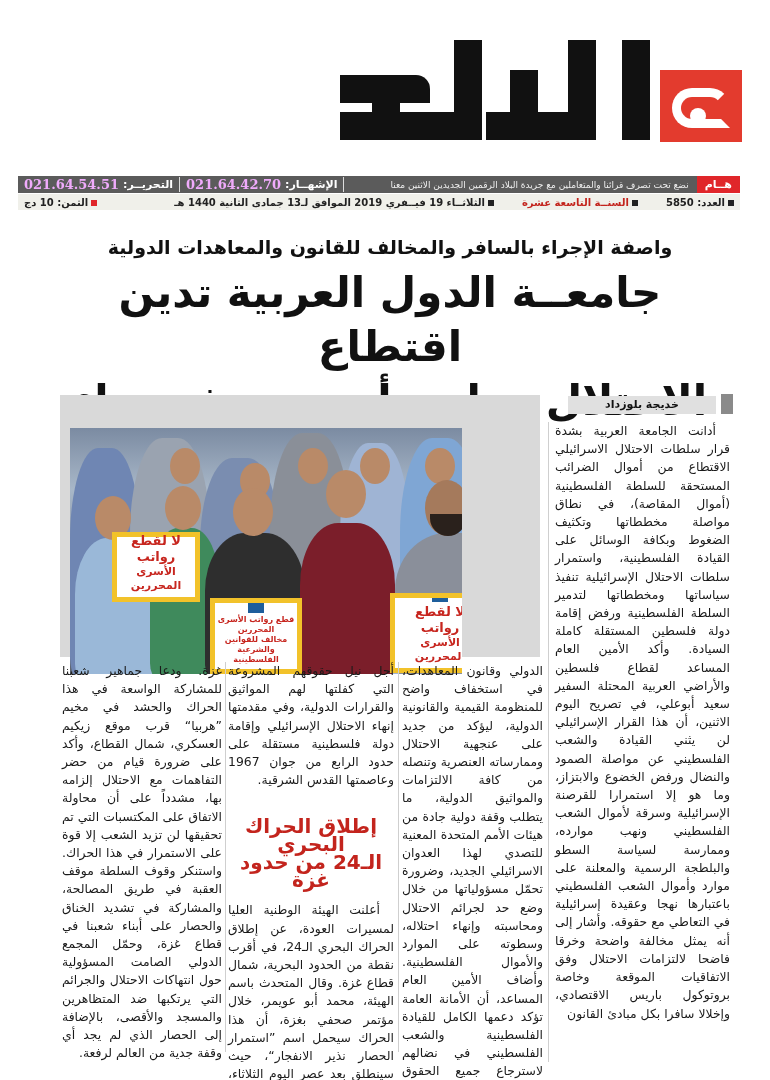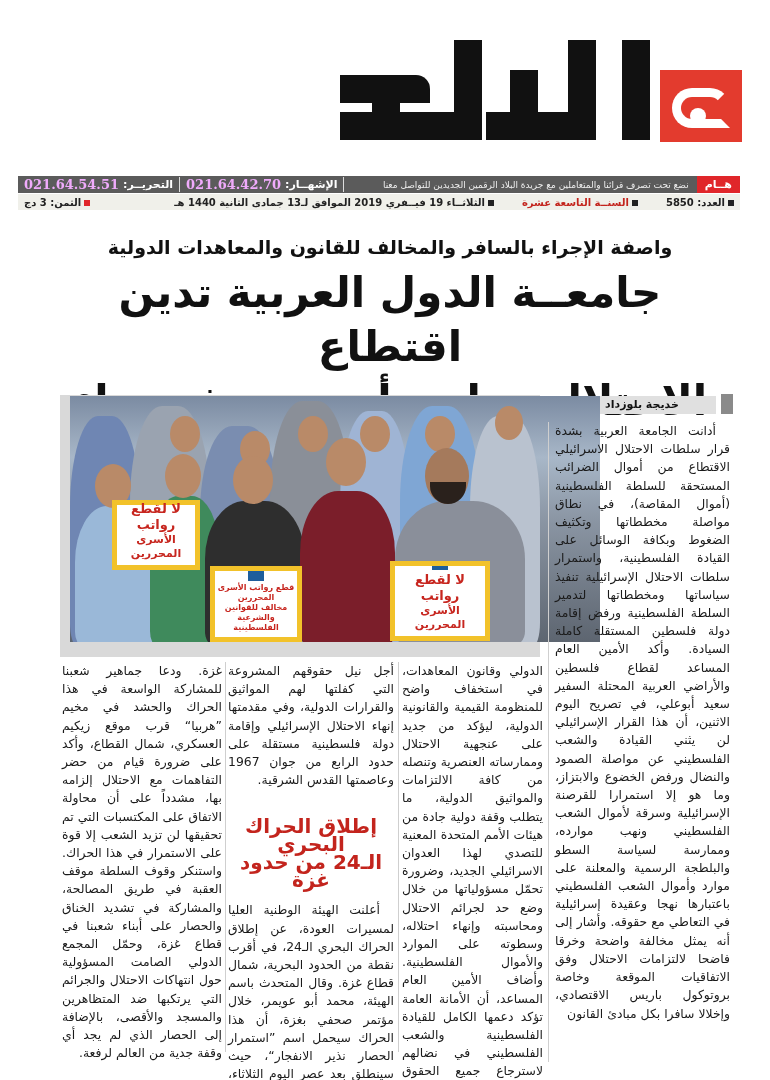--- a/index.html
+++ b/index.html
@@ -35,21 +35,21 @@
   
   .kicker { position: absolute; left: 60px; top: 236px; width: 660px; text-align: center; direction: rtl; font-size: 19px; font-weight: bold; color: #111; }
   .headline { position: absolute; left: 40px; top: 266px; width: 700px; text-align: center; direction: rtl; font-size: 42px; font-weight: bold; line-height: 54px; color: #111; letter-spacing: 1px; }
 
   
   .byline { position: absolute; left: 568px; top: 396px; width: 148px; height: 18px; background: #e0e0e0; text-align: center; direction: rtl; font-size: 11px; font-weight: bold; line-height: 18px; }
   .byline-mark { position: absolute; left: 721px; top: 394px; width: 12px; height: 20px; background: #8a8a8a; }
 
   
   .photo-frame { position: absolute; left: 60px; top: 395px; width: 480px; height: 262px; background: #d9d9d9; }
-  .photo { position: absolute; left: 70px; top: 396px; width: 530px; height: 246px; overflow: hidden;
+  .photo { position: absolute; left: 70px; top: 428px; width: 392px; height: 246px; overflow: hidden;
     background: linear-gradient(180deg, #7b8ba2 0%, #a8b7c8 25%, #8b96a4 50%, #5d6570 100%); }
   .person { position: absolute; border-radius: 40% 40% 10% 10%; }
   .head { position: absolute; border-radius: 50%; background: #b98a68; }
   .sign { position: absolute; background: #fff; border: 5px solid #f2c22a; direction: rtl; text-align: center; font-weight: bold; color: #c7261f; display: flex; flex-direction: column; justify-content: flex-end; padding-bottom: 4px; }
   .sign .logo { width: 16px; height: 14px; background: #1e5e9c; margin: 0 auto 2px; }
   .sign .l1 { font-size: 13px; line-height: 16px; }
   .sign .l2 { font-size: 11px; line-height: 14px; }
 
   
   .col { position: absolute; direction: rtl; text-align: justify; font-size: 12.4px; line-height: 18.2px; color: #1a1a1a; }
@@ -78,36 +78,36 @@
     <div class="bar" style="right:220px;top:72px;width:90px;height:28px;"></div>
   </div>
   <div class="logo-red">
     <div class="curve"></div>
     <div class="dot"></div>
   </div>
 </div>
 
 <div class="topbar">
   <span class="ham">هــام</span>
-  <span class="notice">نضع تحت تصرف قرائنا والمتعاملين مع جريدة البلاد الرقمين الجديدين للتواصل معنا</span>
+  <span class="notice">نضع تحت تصرف قرائنا والمتعاملين مع جريدة البلاد الرقمين الجديدين الاثنين معنا</span>
   <span class="phone-group">
     <span class="plabel">الإشهــار:</span>
     <span class="pnum">021.64.42.70</span>
   </span>
   <span class="phone-group">
     <span class="plabel">التحريــر:</span>
     <span class="pnum">021.64.54.51</span>
   </span>
 </div>
 
 <div class="datebar">
   <span><span class="sq"></span><span>العدد: 5850</span></span>
   <span><span class="sq"></span><span class="red-text">السنــة التاسعة عشرة</span></span>
   <span><span class="sq"></span><span>الثلاثــاء 19 فيــفري 2019 الموافق لـ13 جمادى الثانية 1440 هـ</span></span>
-  <span class="price"><span class="sq red"></span><span>الثمن: 3 دج</span></span>
+  <span class="price"><span class="sq red"></span><span>الثمن: 10 دج</span></span>
 </div>
 
 <div class="kicker">واصفة الإجراء بالسافر والمخالف للقانون والمعاهدات الدولية</div>
 <div class="headline">
   <div>جامعــة الدول العربية تدين اقتطاع</div>
   <div>الاحتلال رواتب أسرى وشهــداء فلسطين</div>
 </div>
 
 <div class="byline-mark"></div>
 <div class="byline">خديجة بلوزداد</div>

